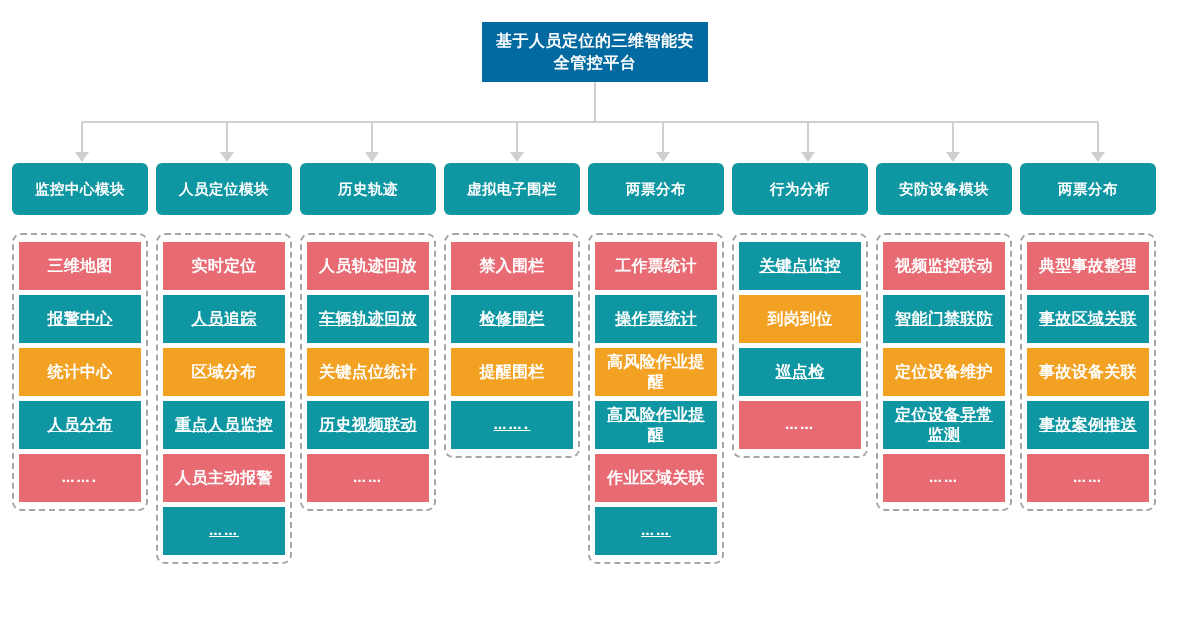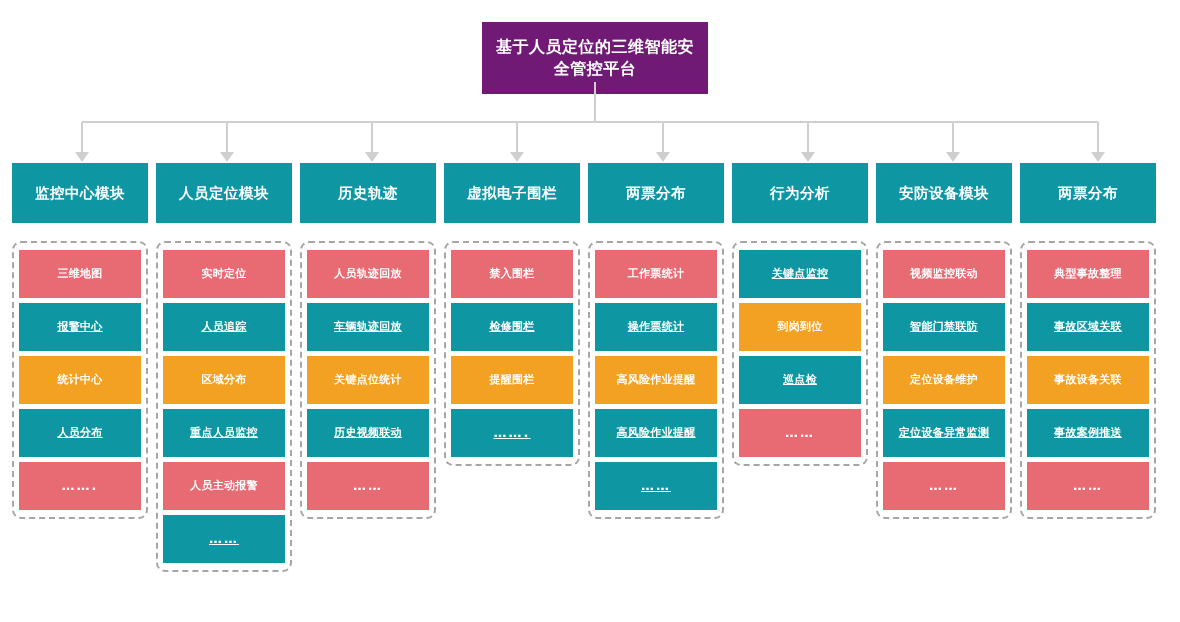--- a/index.html
+++ b/index.html
@@ -19,22 +19,22 @@
     width: 1180px;
     height: 622px;
   }
 
   
   .root-node {
     position: absolute;
     left: 482px;
     top: 22px;
     width: 226px;
-    height: 72px;
-    background: #701a75;
+    height: 60px;
+    background: #0369a1;
     color: #ffffff;
     font-size: 16px;
     font-weight: bold;
     line-height: 1.35;
     letter-spacing: 0.5px;
     display: flex;
     align-items: center;
     justify-content: center;
     text-align: center;
     padding: 2px 10px;
@@ -60,48 +60,49 @@
     align-items: flex-start;
   }
   .column {
     width: 136px;
     display: flex;
     flex-direction: column;
     align-items: stretch;
   }
 
   .col-header {
-    height: 60px;
+    height: 52px;
     background: #0E97A3;
     color: #ffffff;
     font-size: 14.5px;
     font-weight: bold;
     letter-spacing: 0.5px;
     display: flex;
     align-items: center;
     justify-content: center;
     text-align: center;
     padding: 2px 4px;
+    border-radius: 6px;
   }
 
   .col-group {
     margin-top: 18px;
     border: 2px dashed #a6a6a6;
     border-radius: 9px;
     padding: 7px 5px 7px 5px;
     display: flex;
     flex-direction: column;
     gap: 5px;
     background: transparent;
   }
 
   .item {
     min-height: 48px;
     color: #ffffff;
-    font-size: 11px;
+    font-size: 16px;
     font-weight: bold;
     letter-spacing: 0.3px;
     line-height: 1.25;
     display: flex;
     align-items: center;
     justify-content: center;
     text-align: center;
     padding: 3px 4px;
   }
   .item.red   { background: #E86A73; }
@@ -186,20 +187,21 @@
           <div class="item teal ellipsis">…….</div>
         </div>
       </div>
       <div class="column">
         <div class="col-header">两票分布</div>
         <div class="col-group">
           <div class="item red">工作票统计</div>
           <div class="item teal">操作票统计</div>
           <div class="item amber">高风险作业提醒</div>
           <div class="item teal">高风险作业提醒</div>
+          <div class="item red">作业区域关联</div>
           <div class="item teal ellipsis">……</div>
         </div>
       </div>
       <div class="column">
         <div class="col-header">行为分析</div>
         <div class="col-group">
           <div class="item teal">关键点监控</div>
           <div class="item amber">到岗到位</div>
           <div class="item teal">巡点检</div>
           <div class="item red ellipsis">……</div>

